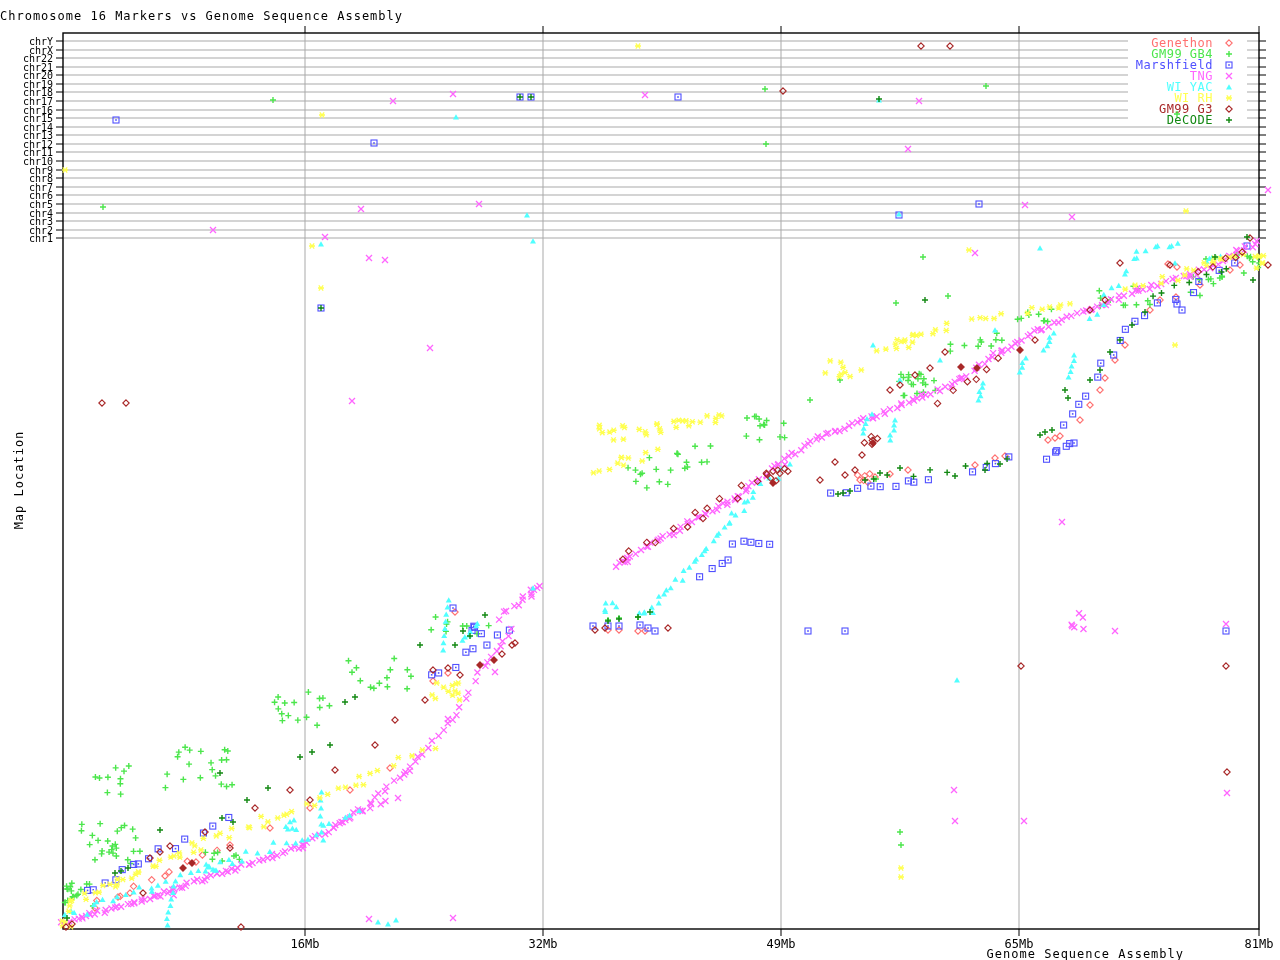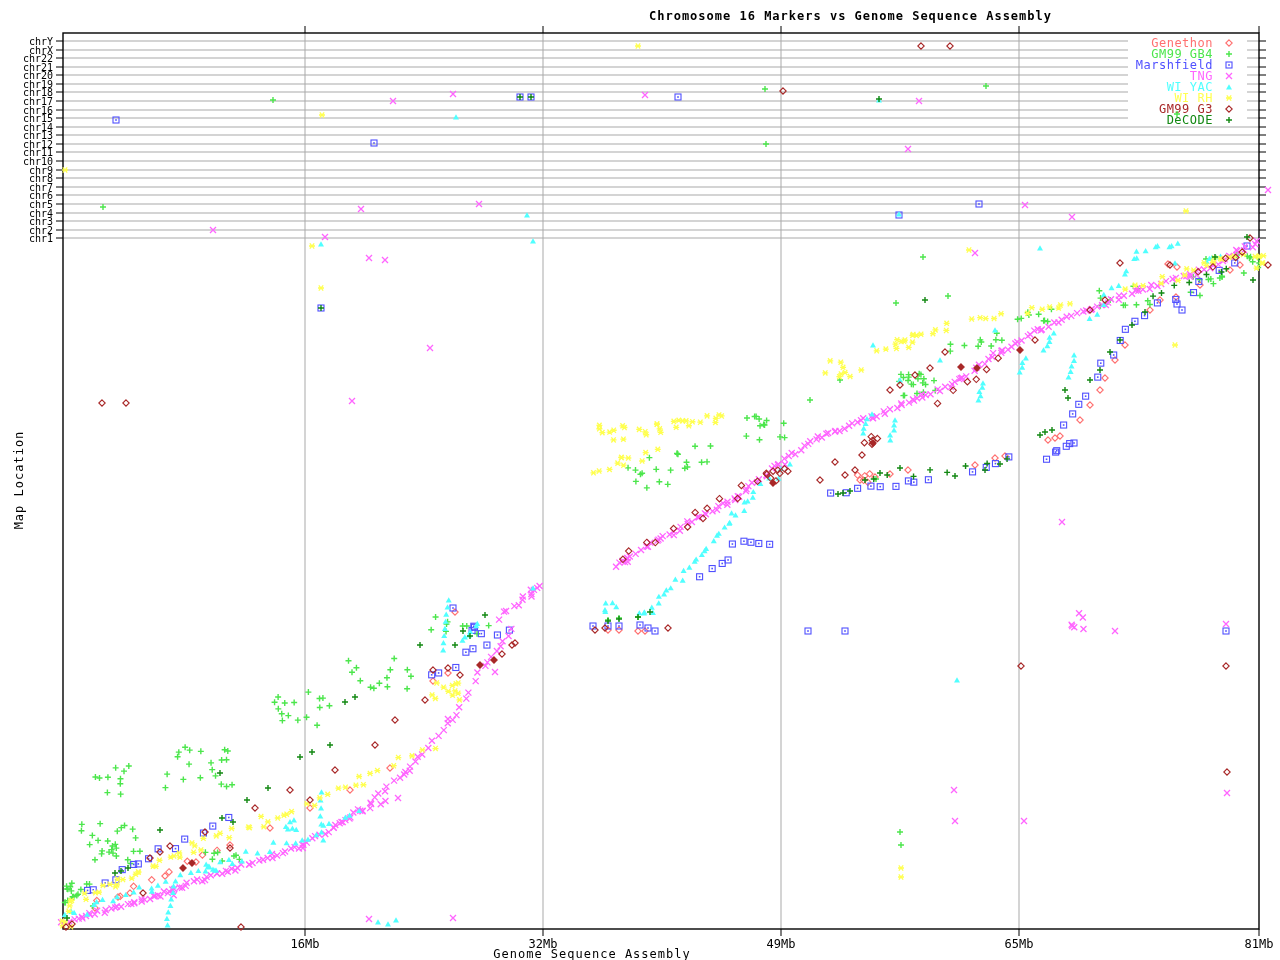--- a/index.html
+++ b/index.html
@@ -1,21 +1,21 @@
 <!DOCTYPE html>
 <html><head>
 <meta charset="utf-8">
 <style>
   html,body{margin:0;padding:0;background:#ffffff;}
   #stage{position:relative;width:1280px;height:960px;background:#ffffff;
          font-family:"DejaVu Sans Mono",monospace;color:#000;}
   #plot-svg{position:absolute;left:0;top:0;}
   .lbl{position:absolute;font-family:"DejaVu Sans Mono",monospace;color:#000;white-space:pre;}
-  #title{top:9px;left:0;width:1052px;text-align:right;font-size:12px;letter-spacing:1px;font-weight:bold;}
-  #xlabel{top:947px;left:0;width:1184px;text-align:center;font-size:12px;letter-spacing:1px;}
+  #title{top:9px;left:0;width:1052px;text-align:left;font-size:12px;letter-spacing:1px;font-weight:normal;}
+  #xlabel{top:947px;left:0;width:1184px;text-align:right;font-size:12px;letter-spacing:1px;}
   #ylabel{top:473px;left:-36px;width:110px;text-align:center;font-size:12px;letter-spacing:1px;
           transform:rotate(-90deg);transform-origin:center;}
 </style>
 </head>
 <body>
 
 <div id="stage">
   <svg id="plot-svg" width="1280" height="960">
       <g>
         <line x1="63" y1="41" x2="1259" y2="41" stroke="#a9a9a9" stroke-width="1"></line>

